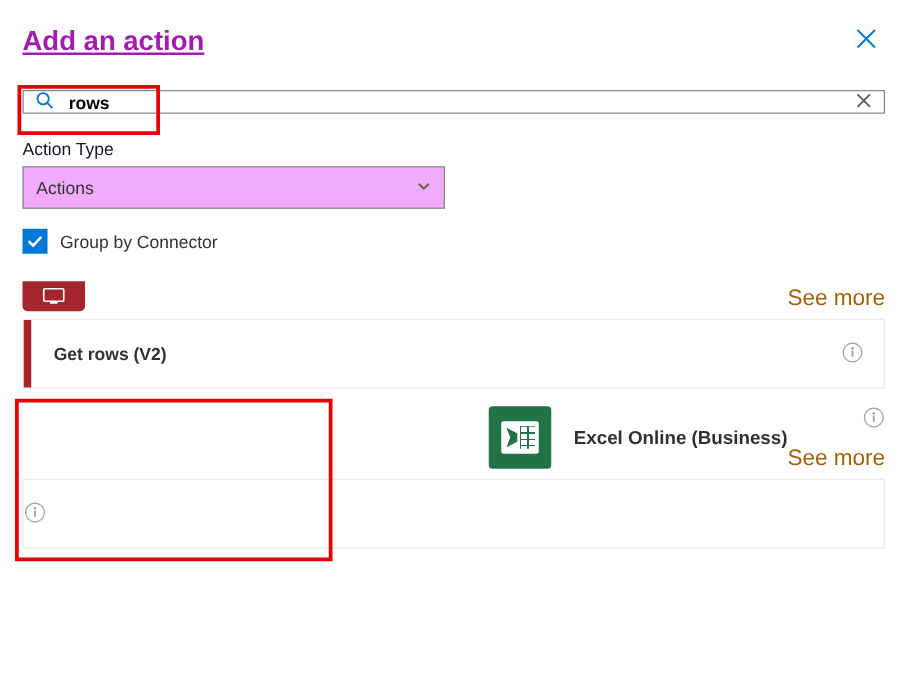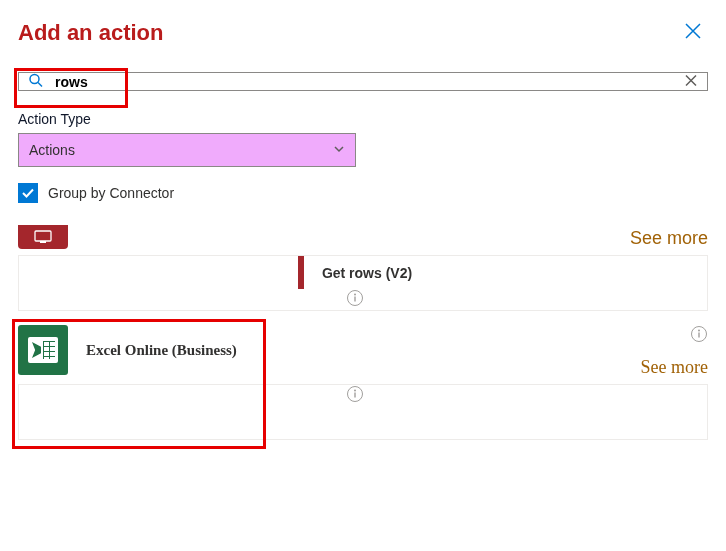--- a/index.html
+++ b/index.html
@@ -5,21 +5,21 @@
     * { box-sizing: border-box; margin: 0; padding: 0; }
     body {
       font-family: "Segoe UI", -apple-system, sans-serif;
       font-size: 14px;
       color: #323130;
       padding: 18px;
       width: 726px;
       background: #fff;
     }
     .header-row { display: flex; justify-content: space-between; align-items: center; margin-bottom: 24px; }
-    .title { font-size: 22px; font-weight: 600; color: #b91c1c; }
+    .title { font-size: 22px; font-weight: 600; color: #a21caf; text-decoration: underline; }
     .close-x { color: #0078d4; font-size: 22px; cursor: pointer; padding: 2px 6px; font-weight: 300; }
     .search-wrap { position: relative; margin-bottom: 20px; }
     .search-input {
       width: 100%;
       height: 19px;
       border: 1px solid #8a8886;
       padding: 0 36px 0 36px;
       font-size: 14px;
       outline: none;
       font-weight: bold;
@@ -41,29 +41,28 @@
     }
     .checkbox svg { stroke: #fff; }
     .connector-stub { width: 50px; height: 24px; background: #a4262c; border-radius: 0 0 4px 4px; display:flex; align-items:center; justify-content:center; }
     .connector-stub svg { fill: #fff; }
     .top-row { display: flex; justify-content: space-between; align-items: flex-end; margin-bottom: 6px; }
     .see-more { color: #a16207; font-size: 18px; cursor: pointer; }
     .action-card {
       display: flex; align-items: center; justify-content: space-between;
       border: 1px solid #edebe9; height: 56px; padding: 0 16px 0 0; margin-bottom: 14px;
       cursor: pointer;
-      flex-direction: column;
     }
     .stripe { width: 6px; height: 100%; }
     .red-stripe { background: #a4262c; }
     .green-stripe { background: #1e7145; }
     .action-left { display: flex; align-items: center; height: 100%; }
     .action-label { margin-left: 18px; font-weight: 600; font-size: 14px; }
     .info-icon { color: #a19f9d; }
-    .connector-head { display: flex; justify-content: space-between; align-items: flex-start; margin-bottom: 6px; position: relative; font-family: Liberation Serif, serif; }
+    .connector-head { display: flex; justify-content: flex-end; align-items: flex-start; margin-bottom: 6px; position: relative; }
     .connector-head-left { display: flex; align-items: center; gap: 18px; }
     .excel-icon { width: 50px; height: 50px; background: #217346; border-radius: 3px; display: flex; align-items: center; justify-content: center; }
     .excel-sheet { width: 30px; height: 26px; background: #fff; border-radius: 2px; position: relative; }
     .excel-sheet::before { content:""; position:absolute; left:4px; top:5px; width:9px; height:16px; background:#217346; clip-path: polygon(0 0,100% 30%,100% 70%,0 100%,35% 50%); }
     .excel-grid { position:absolute; right:3px; top:4px; width:12px; height:18px; background: repeating-linear-gradient(#217346 0 1px, transparent 1px 5px), repeating-linear-gradient(90deg,#217346 0 1px, transparent 1px 6px); }
     .connector-name { font-weight: 600; font-size: 15px; }
     .head-right { display:flex; flex-direction:column; align-items:flex-end; gap:10px; }
     .red-box-2 { position: absolute; top: -6px; left: -6px; width: 254px; height: 130px; border: 3px solid #e60000; pointer-events: none; z-index: 5; }
   </style>
 </head>

